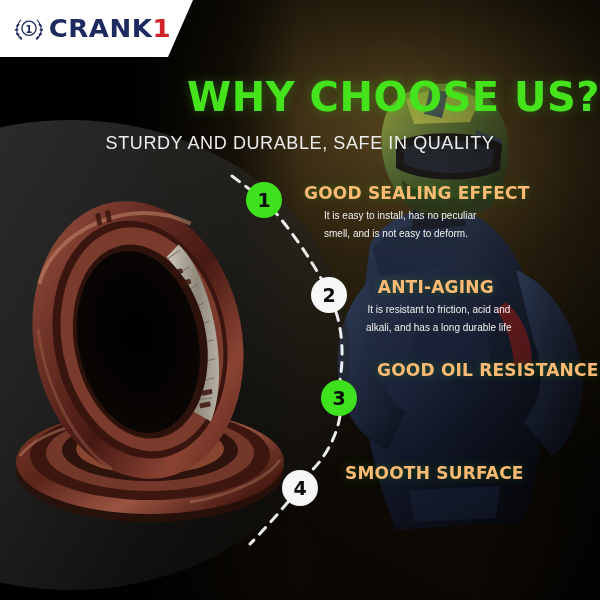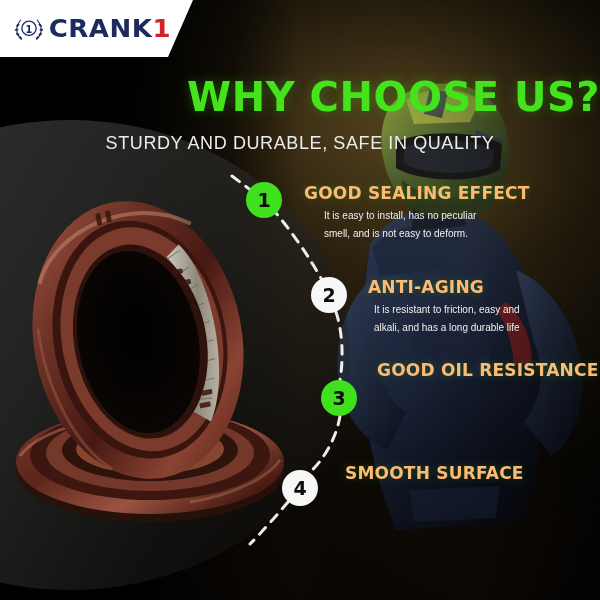--- a/index.html
+++ b/index.html
@@ -117,21 +117,21 @@
     text-shadow:0 0 8px rgba(60,210,20,.3);
     margin-bottom:4px;
     white-space:nowrap;
   }
   .f-body{
     font-size:10px; line-height:18px; color:#efefef;
   }
   .f-body div{ white-space:nowrap; }
 
   .f1{ left:304px; top:183px; }
-  .f2{ left:368px; top:277px; }
+  .f2{ left:360px; top:277px;text-align:center; }
   .f3{ left:377px; top:360px; }
   .f4{ left:345px; top:463px; }
   .f2 .f-body, .f3 .f-body, .f4 .f-body{ padding-left:6px; }
   .f1 .f-body{ padding-left:20px; }
 </style>
 </head>
 <body>
 
 <div class="stage">
 
@@ -327,21 +327,21 @@
     <div class="f-head">GOOD SEALING EFFECT</div>
     <div class="f-body">
       <div>It is easy to install, has no peculiar</div>
       <div>smell, and is not easy to deform.</div>
     </div>
   </div>
 
   <div class="feature f2">
     <div class="f-head">ANTI-AGING</div>
     <div class="f-body">
-      <div>It is resistant to friction, easy and</div>
+      <div>It is resistant to friction, acid and</div>
       <div>alkali, and has a long durable life</div>
     </div>
   </div>
 
   <div class="feature f3">
     <div class="f-head">GOOD OIL RESISTANCE</div>
   </div>
 
   <div class="feature f4">
     <div class="f-head">SMOOTH SURFACE</div>

